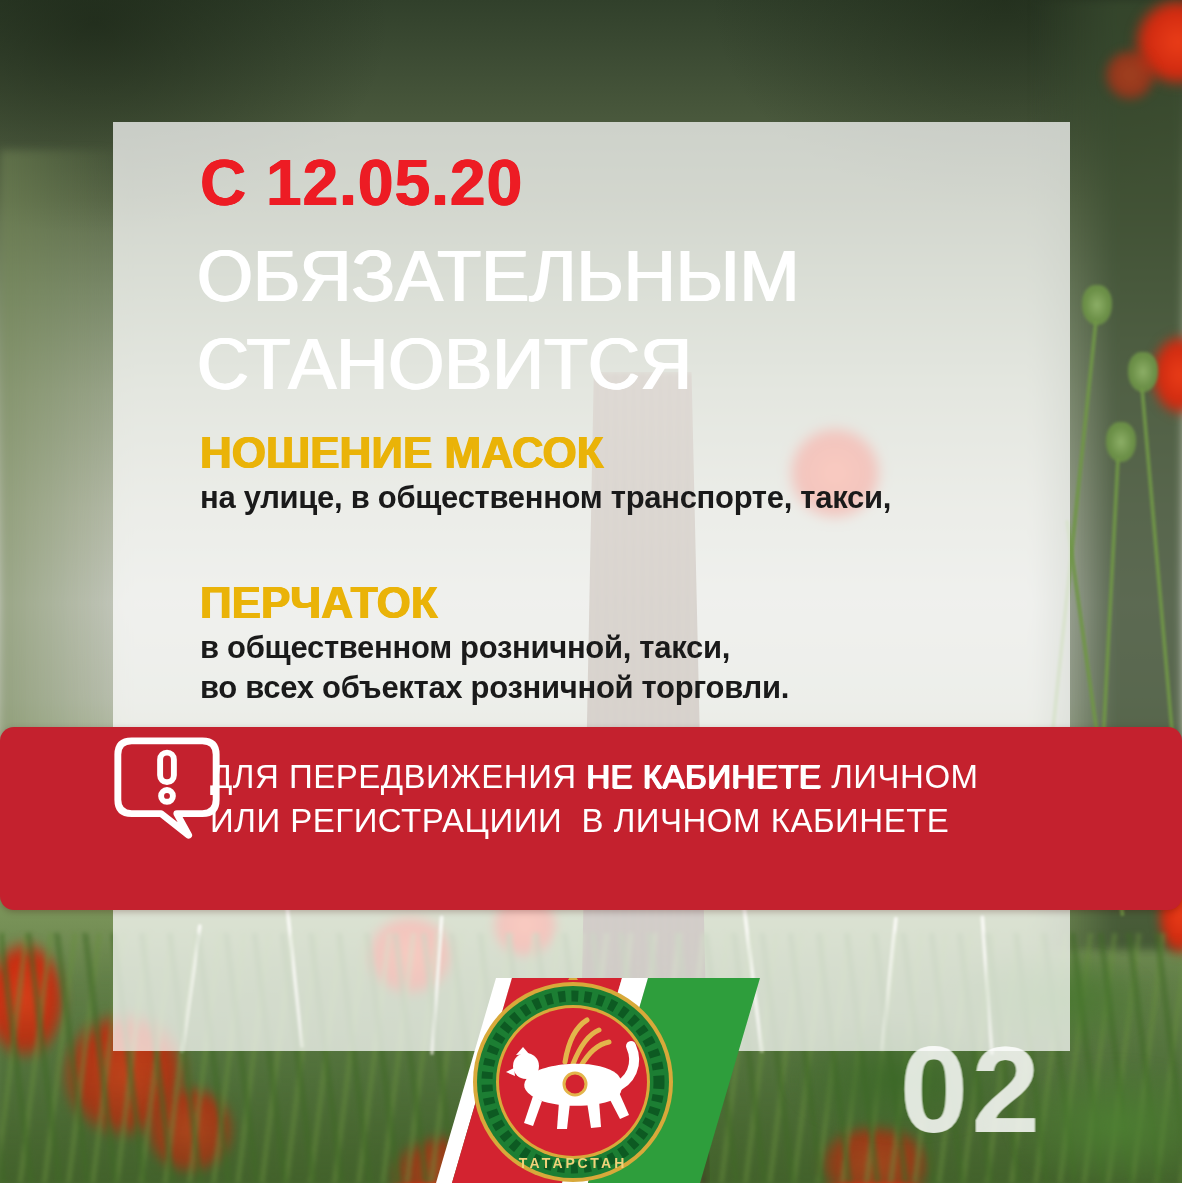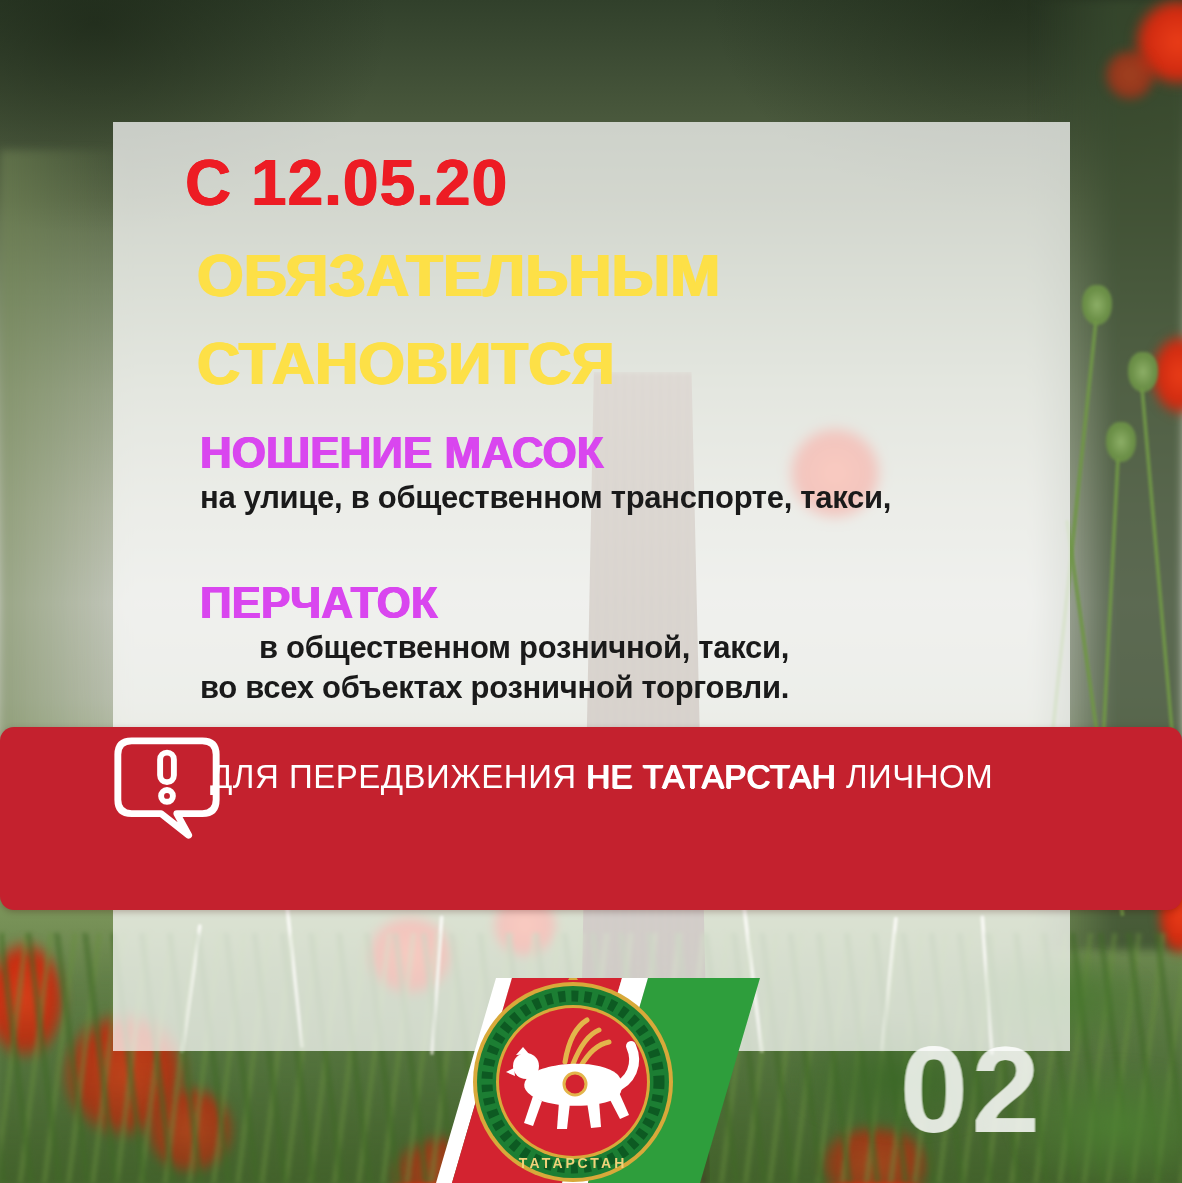--- a/index.html
+++ b/index.html
@@ -36,33 +36,33 @@
     linear-gradient(180deg, rgba(70,100,45,0), rgba(58,88,36,.45));}
   .leafpatch{position:absolute;right:0;bottom:0;width:430px;height:230px;z-index:3;filter:blur(4px);background:
     radial-gradient(140px 70px at 70% 20%, rgba(70,120,45,.85), rgba(70,120,45,0) 75%),
     radial-gradient(160px 80px at 35% 55%, rgba(58,104,38,.85), rgba(58,104,38,0) 75%),
     radial-gradient(150px 90px at 85% 75%, rgba(77,128,50,.9), rgba(77,128,50,0) 75%);}
   
   .panel{position:absolute;left:113px;top:122px;width:957px;height:929px;z-index:5;
     background:rgba(255,255,255,.73);}
   
   .content{position:absolute;inset:0;z-index:6;}
-  .date{position:absolute;left:185px;top:146px;font-size:64px;font-weight:700;
+  .date{position:absolute;left:200px;top:146px;font-size:64px;font-weight:700;
     color:#ED1C24;letter-spacing:1px;white-space:nowrap;
     text-shadow:.6px 0 currentColor,-.6px 0 currentColor;}
-  .h1{position:absolute;left:197px;top:232px;font-size:60px;line-height:88px;font-weight:700;
-    color:#fde047;letter-spacing:0;white-space:nowrap;
+  .h1{position:absolute;left:197px;top:232px;font-size:72px;line-height:88px;font-weight:400;
+    color:#ffffff;letter-spacing:0;white-space:nowrap;
     text-shadow:1px 0 currentColor,-1px 0 currentColor;}
-  .sec-title{position:absolute;left:200px;font-size:44px;font-weight:700;color:#d946ef;
+  .sec-title{position:absolute;left:200px;font-size:44px;font-weight:700;color:#eab308;
     white-space:nowrap;text-shadow:.7px 0 currentColor,-.7px 0 currentColor;}
   .sec-title.t1{top:428px;} .sec-title.t2{top:578px;}
   .sec-body{position:absolute;left:200px;font-size:31px;line-height:40px;font-weight:700;
     color:#1a1a1a;letter-spacing:-.3px;}
   .sec-body.b1{top:478px;} .sec-body.b2{top:628px;}
-  .sec-body div{white-space:pre;text-align:right;}
+  .sec-body div{white-space:pre;}
   
   .banner{position:absolute;left:0;right:0;top:727px;height:183px;z-index:6;
     background:#C4212E;border-radius:14px;box-shadow:0 2px 6px rgba(60,0,0,.25);}
   .banner-icon{position:absolute;left:108px;top:3px;}
   .banner-text{position:absolute;left:210px;top:28px;font-size:33px;line-height:44px;
     color:#fff;letter-spacing:.5px;}
   .banner-text div{white-space:pre;}
   .bt-bold{text-shadow:.9px 0 #fff,-.9px 0 #fff,0 .5px #fff;}
   
   .logo{position:absolute;left:430px;top:978px;z-index:7;width:330px;height:205px;}
@@ -136,21 +136,22 @@
     </div>
   </div>
 
   <div class="banner">
     <svg class="banner-icon" width="118" height="118" viewBox="0 0 120 118">
       <path d="M24 10 H96 Q110 10 110 24 V70 Q110 84 96 84 H70 L82 106 L54 84 H24 Q10 84 10 70 V24 Q10 10 24 10 Z" fill="none" stroke="#ffffff" stroke-width="7" stroke-linejoin="round"></path>
       <rect x="53" y="22" width="14" height="30" rx="7" fill="none" stroke="#ffffff" stroke-width="6"></rect>
       <circle cx="60" cy="66" r="6" fill="none" stroke="#ffffff" stroke-width="6"></circle>
     </svg>
     <div class="banner-text">
-      <div><span>ДЛЯ ПЕРЕДВИЖЕНИЯ </span><span class="bt-bold">НЕ ТАТАРСТАН</span><span> ЛИЧНОМ</span></div>
+      <div><span>ДЛЯ ПЕРЕДВИЖЕНИЯ </span><span class="bt-bold">НЕ КАБИНЕТЕ</span><span> ЛИЧНОМ</span></div>
+      <div>ИЛИ РЕГИСТРАЦИИИ  В ЛИЧНОМ КАБИНЕТЕ</div>
     </div>
   </div>
 
   <svg class="logo" viewBox="0 0 330 205">
     <polygon points="66,0 82,0 22,205 6,205" fill="#ffffff"></polygon>
     <polygon points="82,0 192,0 132,205 22,205" fill="#D32330"></polygon>
     <polygon points="192,0 218,0 158,205 132,205" fill="#ffffff"></polygon>
     <polygon points="218,0 330,0 270,205 158,205" fill="#2E9E3C"></polygon>
     <g>
       <circle cx="143" cy="104" r="100" fill="#D8A93A"></circle>

